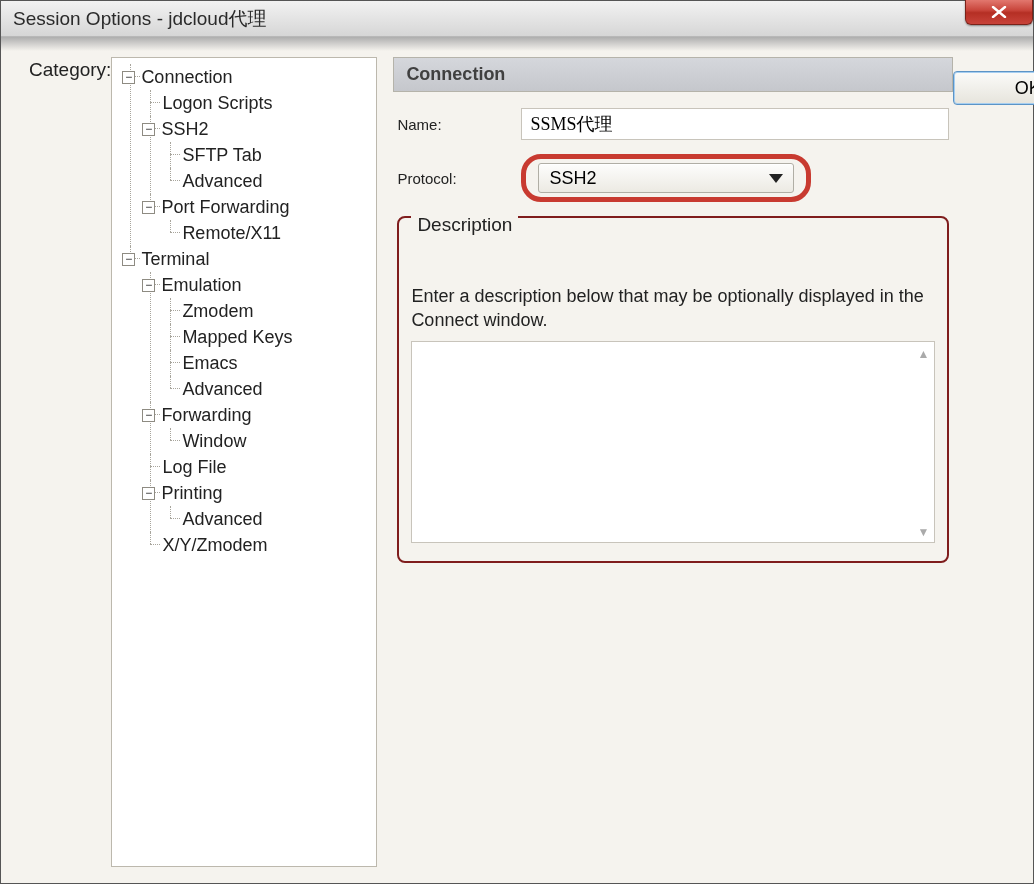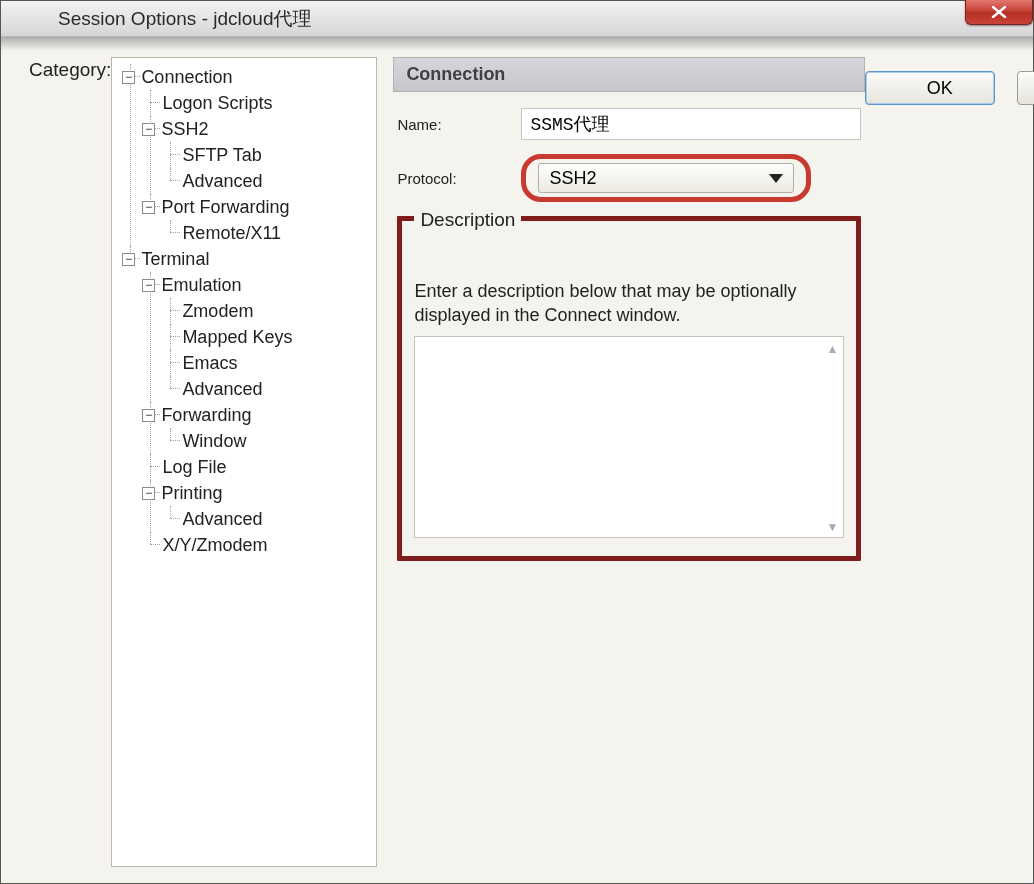--- a/index.html
+++ b/index.html
@@ -29,21 +29,20 @@
     background: linear-gradient(180deg, #f2f2f2 0%, #e4e4e4 50%, #d6d6d6 100%);
     border-bottom: 1px solid #b8b8b8;
     display: flex;
     align-items: center;
     padding-left: 12px;
     position: relative;
   }
   .title-text {
     color: #2a2a2a;
     font-size: 19px;
-    margin-left: 45px;
   }
   .close-btn {
     position: absolute;
     right: 0;
     top: -2px;
     width: 68px;
     height: 26px;
     background: linear-gradient(180deg, #e47c73 0%, #c8453b 45%, #b52f24 55%, #c8433a 100%);
     border: 1px solid #7a2219;
     border-top: none;
@@ -118,41 +117,41 @@
     border:1px solid #b5b3aa;
     padding: 6px 12px;
     font-weight: bold;
     color:#404040;
     font-size:18px;
   }
   .form-area { padding: 16px 4px 0 4px; }
   .form-row { display:flex; align-items:center; margin-bottom: 14px; }
   .form-label { width:124px; font-size:15px; color:#222; }
   .text-input {
-    width: 340px; height:32px; border:1px solid #c8c4bb; background:#fff;
-    padding: 2px 8px; font-size:18px; font-family:Liberation Mono, monospace;
+    width: 428px; height:32px; border:1px solid #c8c4bb; background:#fff;
+    padding: 2px 8px; font-size:18px; font-family:Liberation Serif, serif;
   }
   .highlight-wrap {
     border: 5px solid #c83a30;
     border-radius: 20px;
     padding: 4px 12px;
     display:inline-flex; align-items:center;
   }
   .select-like {
     width:256px; height:30px; border:1px solid #b0aea5; background:linear-gradient(180deg,#fdfdfc,#eceae3);
     border-radius:3px; display:flex; align-items:center; justify-content:space-between;
     padding:0 10px; font-size:18px; cursor:pointer;
     box-shadow: inset 0 1px 0 #fff;
   }
   .select-like .sel-caret {
     width:0; height:0; border-left:7px solid transparent; border-right:7px solid transparent;
     border-top:9px solid #222;
   }
   .fieldset {
-    border:5px solid #7f1d1d; border-radius:1px; padding:6px 12px 14px 12px;
+    border:2px solid #7f1d1d; border-radius:8px; padding:14px 12px 14px 12px;
     margin-top: 4px;
   }
   .fieldset-legend { font-size:19px; color:#222; position:relative; top:-18px; background:#f5f3ee; padding:0 6px; display:inline-block;}
   .fieldset-inner { margin-top:-12px; }
   .desc-hint { font-size:18px; color:#222; margin-bottom:8px; line-height:1.35;margin-top:42px;}
   .textarea-wrapper { position:relative; }
   .desc-textarea {
     width:100%; height:202px; resize:none; border:1px solid #c8c4bb; background:#fff;
     font-family:inherit; font-size:16px; padding:4px 24px 4px 6px;
   }

